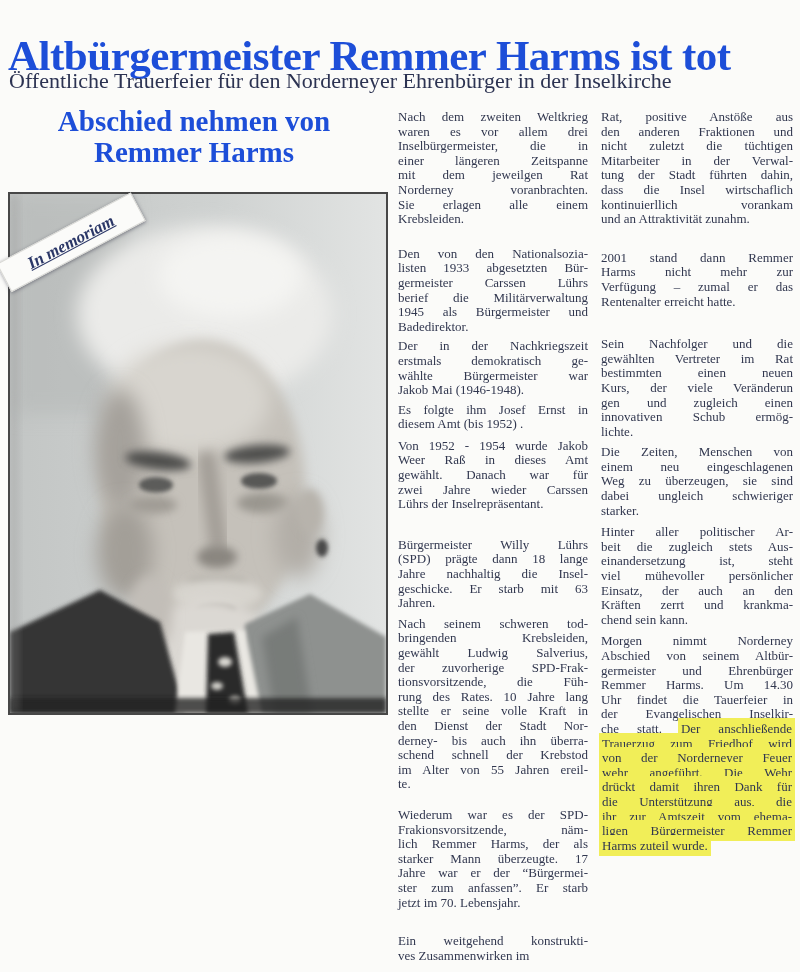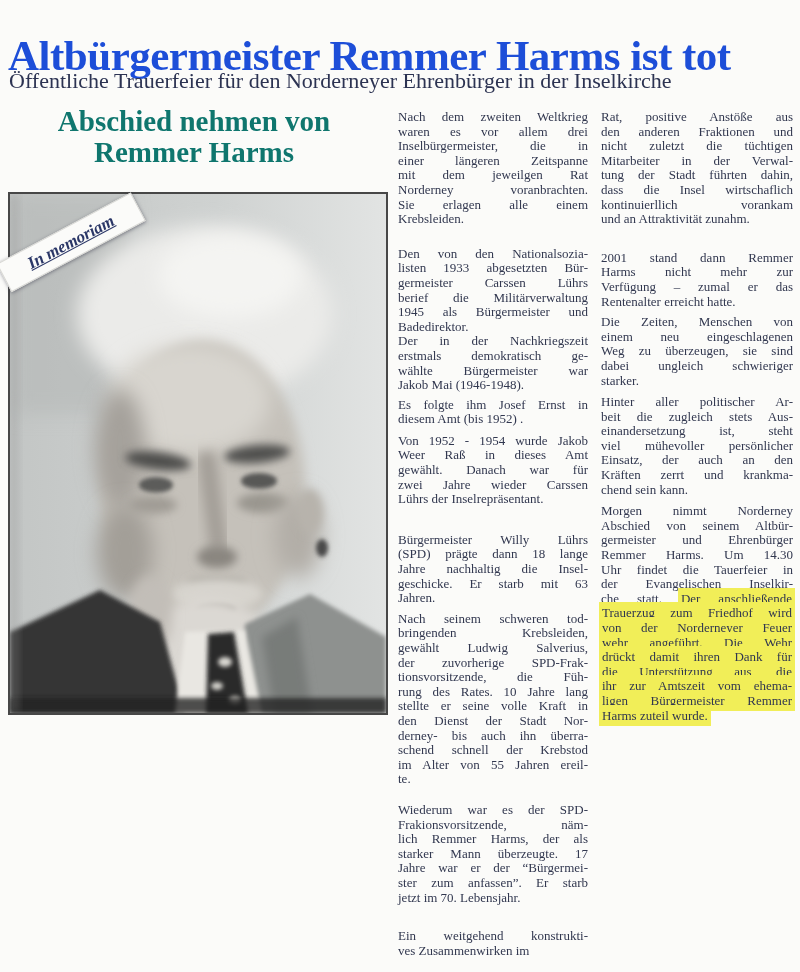--- a/index.html
+++ b/index.html
@@ -16,21 +16,21 @@
     font-size:43px; font-weight:bold; letter-spacing:-0.5px;
     color:#1d4ed8; white-space:nowrap;
   }
   .subheadline {
     position:absolute; left:9px; top:68px; width:788px;
     font-size:22px; color:#2c3352; white-space:nowrap;
   }
   .section-title {
     position:absolute; left:8px; top:106px; width:372px;
     text-align:center; font-size:29px; line-height:31px;
-    font-weight:bold; color:#0f766e;
+    font-weight:bold; color:#1d4ed8;
   }
   .photo {
     position:absolute; left:8px; top:192px; width:380px; height:523px;
     border:2px solid #474747; box-sizing:border-box; background:#c9cbca;
   }
   .photo svg { display:block; width:100%; height:100%; }
   .memoriam {
     position:absolute; left:4px; top:262px; width:150px; height:30px;
     background:#fbfbf9;
     transform:rotate(-28deg); transform-origin:left center;
@@ -142,21 +142,21 @@
       <div class="line last">Krebsleiden.</div>
     </div>
     <div class="para" style="margin-top: 20px;">
       <div class="line">Den von den Nationalsozia-</div>
       <div class="line">listen 1933 abgesetzten Bür-</div>
       <div class="line">germeister Carssen Lührs</div>
       <div class="line">berief die Militärverwaltung</div>
       <div class="line">1945 als Bürgermeister und</div>
       <div class="line last">Badedirektor.</div>
     </div>
-    <div class="para" style="">
+    <div class="para" style="margin-top: 5px;">
       <div class="line">Der in der Nachkriegszeit</div>
       <div class="line">erstmals demokratisch ge-</div>
       <div class="line">wählte Bürgermeister war</div>
       <div class="line last">Jakob Mai (1946-1948).</div>
     </div>
     <div class="para" style="margin-top: 5px;">
       <div class="line">Es folgte ihm Josef Ernst in</div>
       <div class="line last">diesem Amt (bis 1952) .</div>
     </div>
     <div class="para" style="margin-top: 7px;">
@@ -210,20 +210,29 @@
       <div class="line">tung der Stadt führten dahin,</div>
       <div class="line">dass die Insel wirtschaflich</div>
       <div class="line">kontinuierllich vorankam</div>
       <div class="line last">und an Attraktivität zunahm.</div>
     </div>
     <div class="para" style="margin-top: 24px;">
       <div class="line">2001 stand dann Remmer</div>
       <div class="line">Harms nicht mehr zur</div>
       <div class="line">Verfügung – zumal er das</div>
       <div class="line last">Rentenalter erreicht hatte.</div>
+    </div>
+    <div class="para" style="margin-top: 28px;">
+      <div class="line">Sein Nachfolger und die</div>
+      <div class="line">gewählten Vertreter im Rat</div>
+      <div class="line">bestimmten einen neuen</div>
+      <div class="line">Kurs, der viele Veränderun</div>
+      <div class="line">gen und zugleich einen</div>
+      <div class="line">innovativen Schub ermög-</div>
+      <div class="line last">lichte.</div>
     </div>
     <div class="para" style="margin-top: 6px;">
       <div class="line">Die Zeiten, Menschen von</div>
       <div class="line">einem neu eingeschlagenen</div>
       <div class="line">Weg zu überzeugen, sie sind</div>
       <div class="line">dabei ungleich schwieriger</div>
       <div class="line last">starker.</div>
     </div>
     <div class="para" style="margin-top: 7px;">
       <div class="line">Hinter aller politischer Ar-</div>

